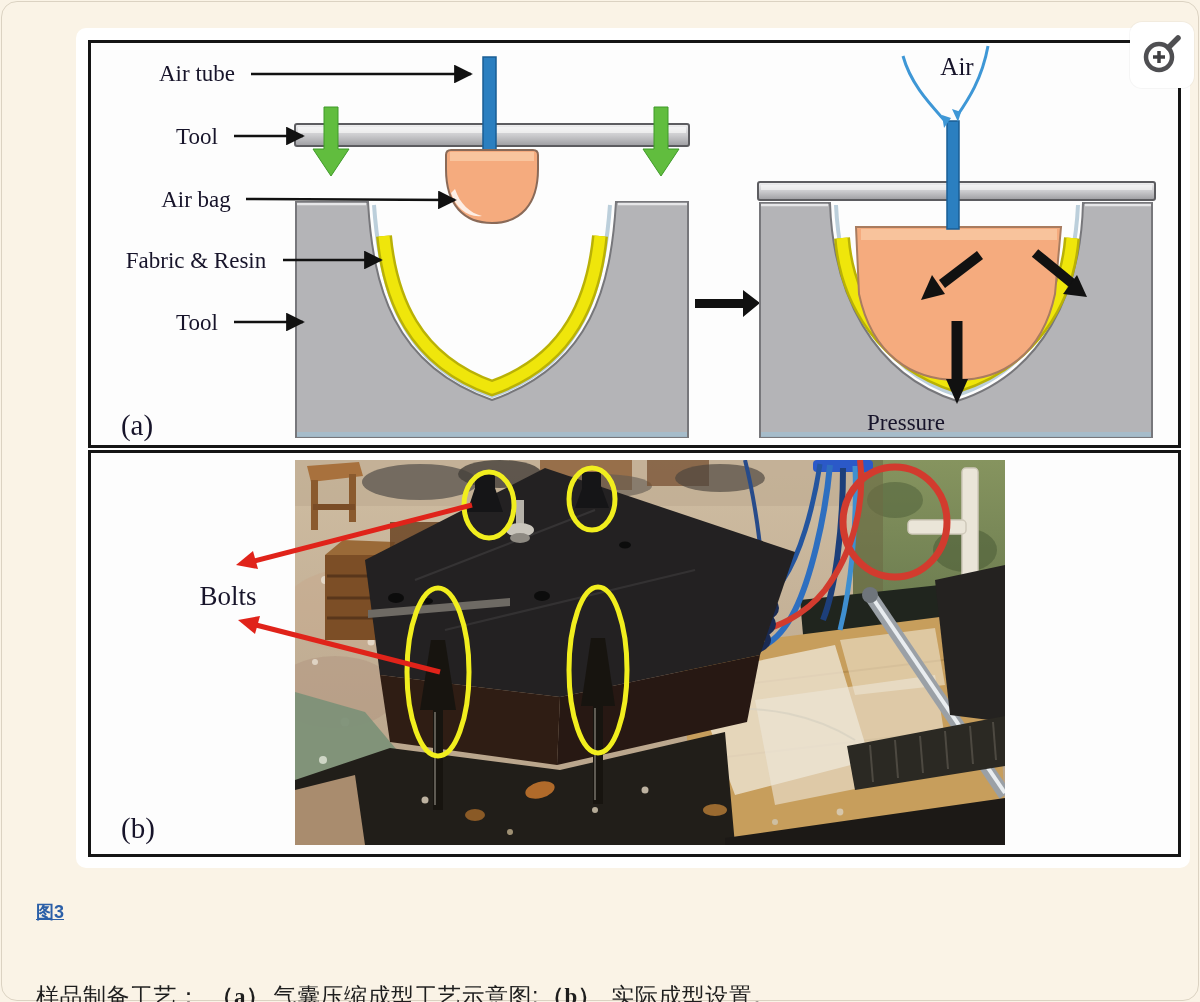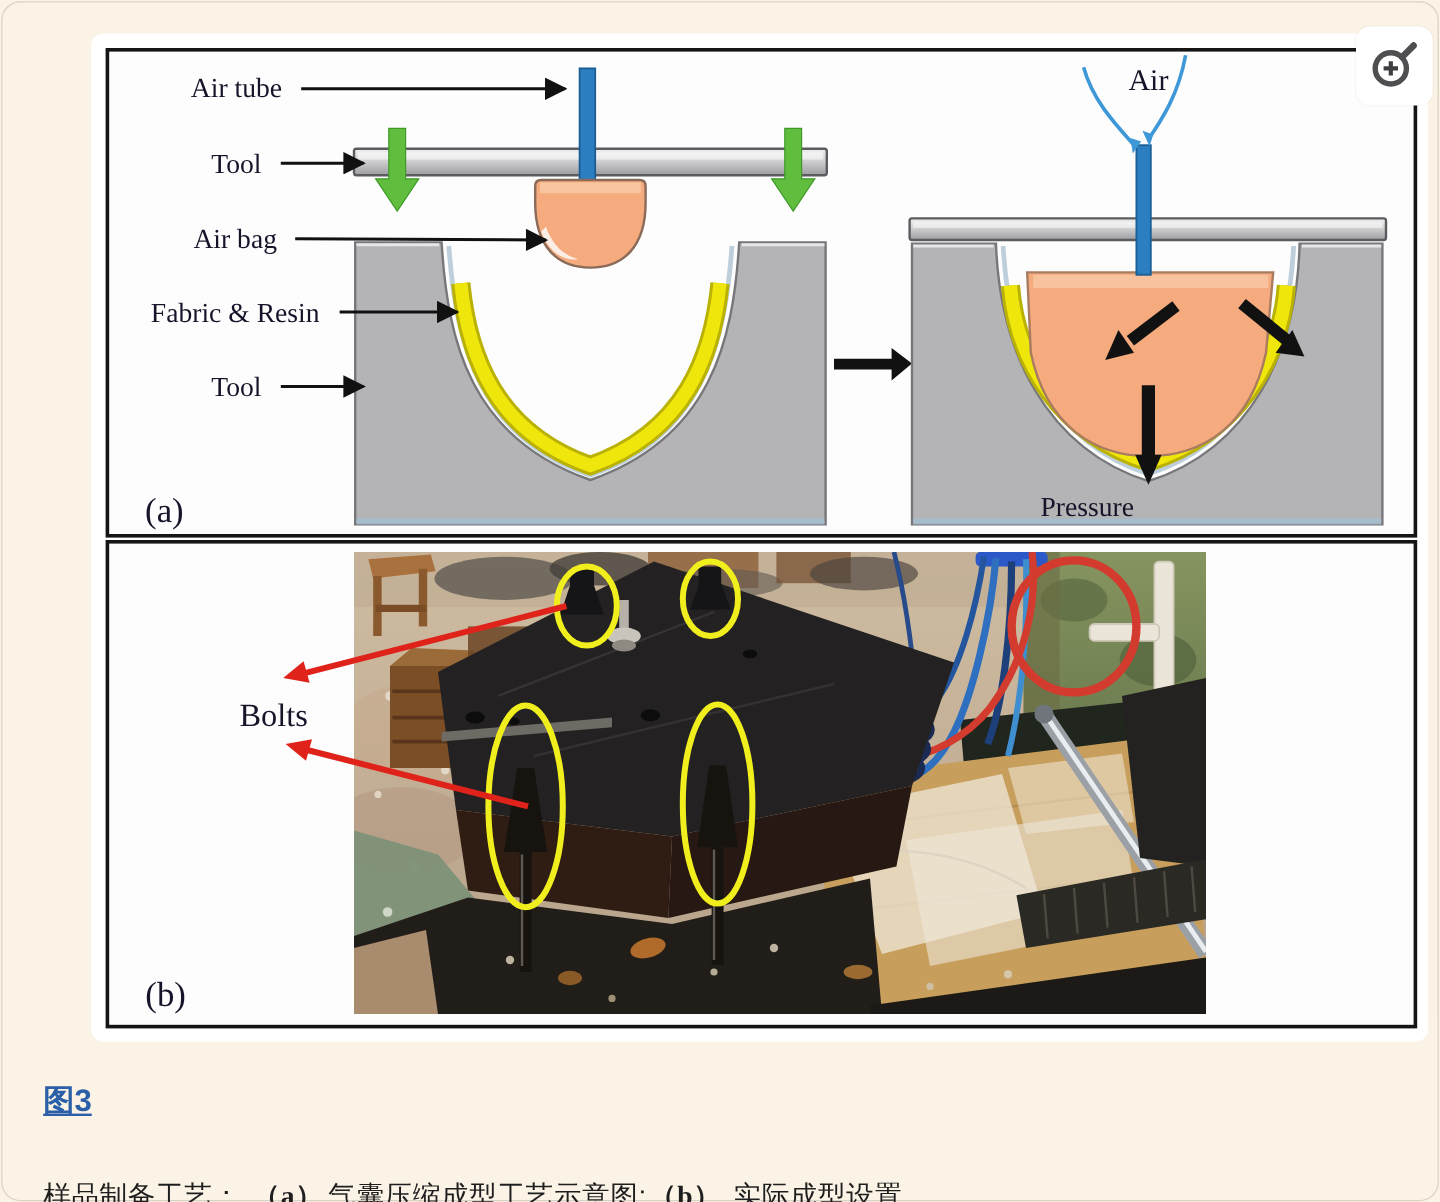--- a/index.html
+++ b/index.html
@@ -27,21 +27,21 @@
   #schematic-svg{left:91px;top:43px;}
   #photo-svg{left:91px;top:453px;}
   .zoom-tile{
     position:absolute;left:1130px;top:22px;width:64px;height:66px;
     background:#ffffff;border-radius:12px;display:flex;
     align-items:center;justify-content:center;cursor:pointer;
     box-shadow:0 0 0 1px rgba(0,0,0,0.03);
   }
   .fig-link{
     position:absolute;left:36px;top:900px;
-    font-size:26px;color:#2b5fa8;text-decoration:underline;
+    font-size:18px;color:#2b5fa8;text-decoration:underline;
     cursor:pointer;font-weight:600;
   }
   .caption{
     position:absolute;left:36px;top:958px;width:1130px;
     font-size:23px;color:#1e1e1e;letter-spacing:.5px;
   }
   .caption .marker{
     font-weight:700;
     font-family:"Liberation Serif","DejaVu Serif",serif;
   }

